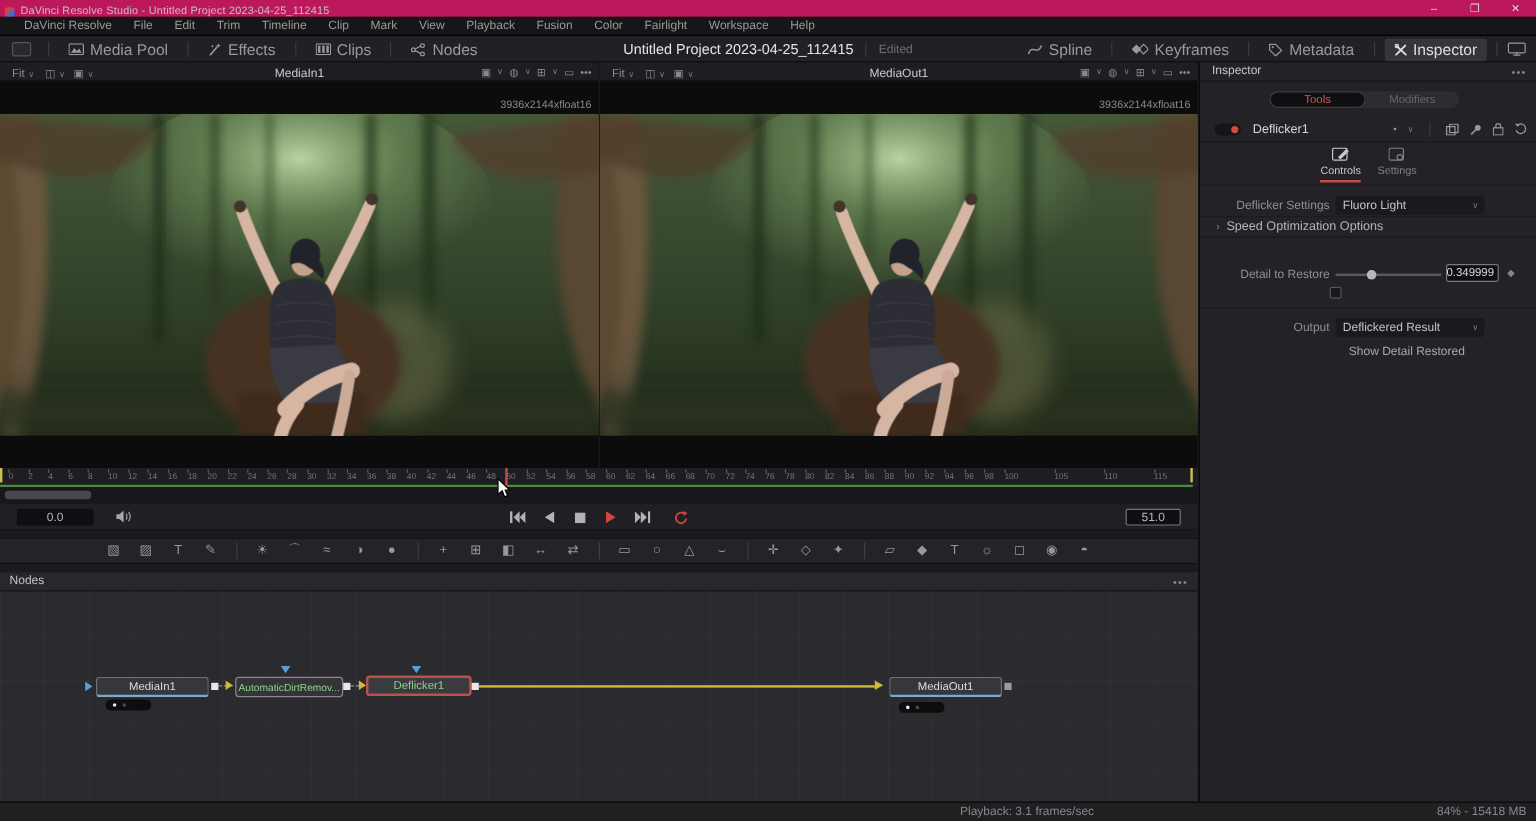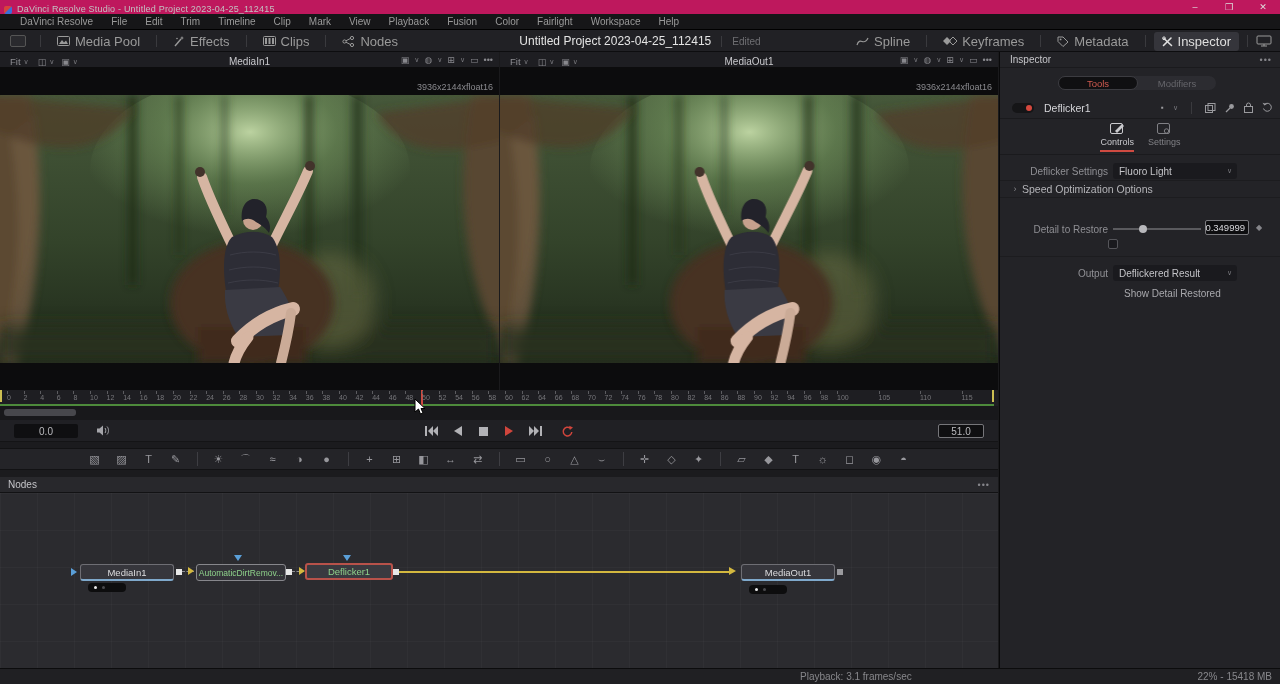--- a/index.html
+++ b/index.html
@@ -803,16 +803,16 @@
 
     <span class="ctl-label" style="top:216px">Output</span>
     <div class="dropdown" style="top:213px">
       <span>Deflickered Result</span>
       <span class="dd-chev">∨</span>
     </div>
   </div>
 
   <div class="statusbar">
     <span class="status-playback">Playback: 3.1 frames/sec</span>
-    <span class="status-mem">22% - 15418 MB</span>
+    <span class="status-mem">84% - 15418 MB</span>
   </div>
 
 </div>
 
 </body></html>

